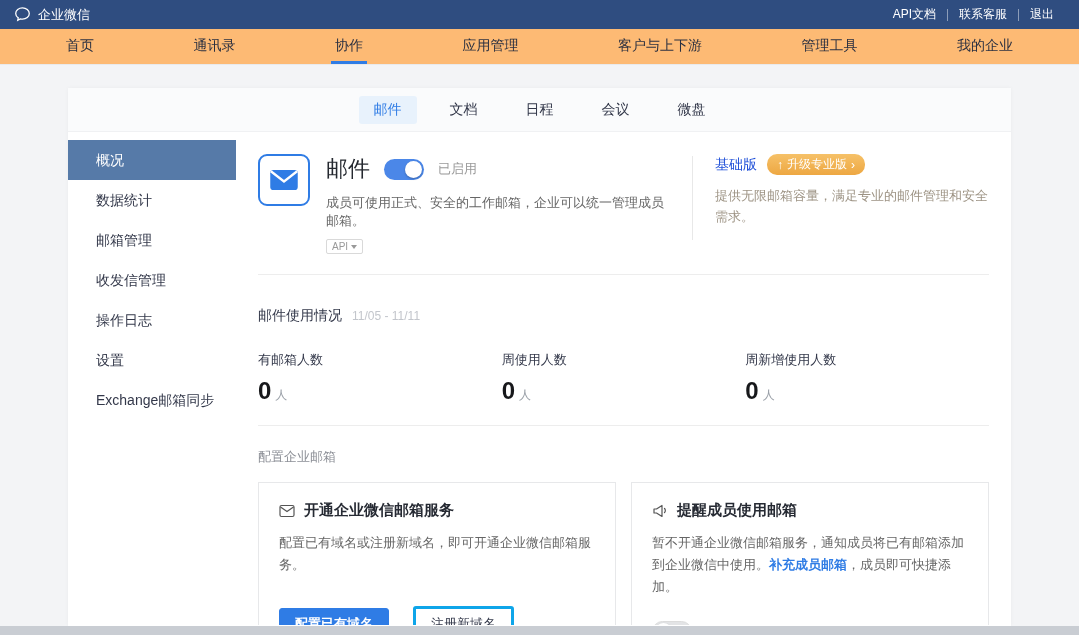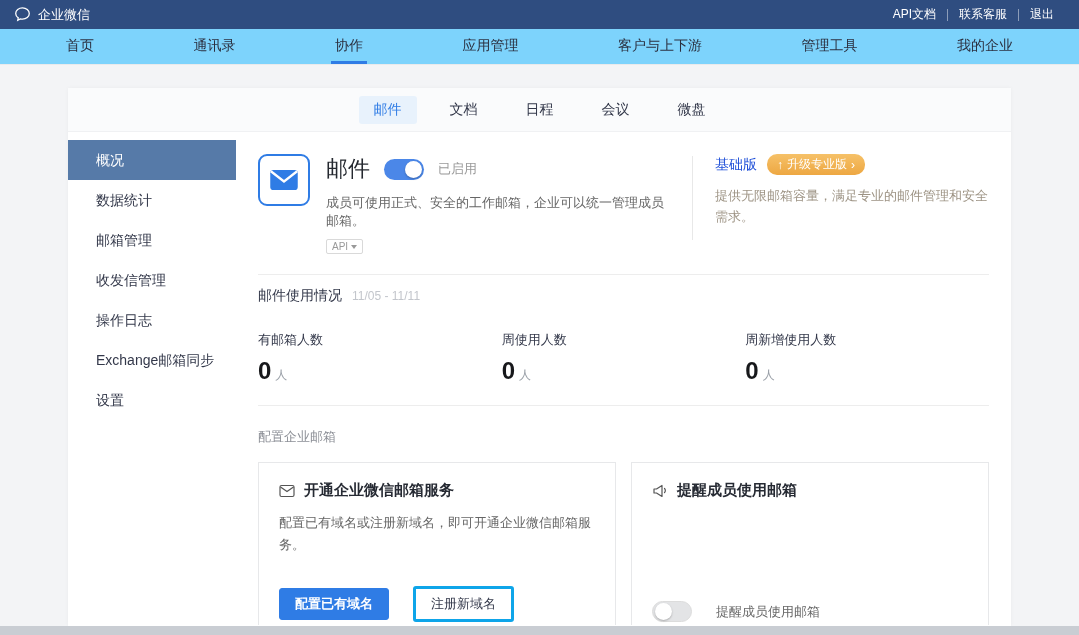--- a/index.html
+++ b/index.html
@@ -7,21 +7,21 @@
   .screen { position:relative; width:1079px; height:635px; background:#f3f4f6; overflow:hidden; margin:0 auto; }
 
   
   .topbar { height:29px; background:#2f4d80; display:flex; align-items:center; justify-content:space-between; padding:0 14px; }
   .brand { display:flex; align-items:center; gap:7px; color:#fff; font-size:13px; }
   .top-links { display:flex; align-items:center; }
   .top-links a { color:#fff; font-size:12px; text-decoration:none; padding:0 11px; cursor:pointer; }
   .hsep { width:1px; height:12px; background:rgba(255,255,255,.45); }
 
   
-  .mainnav { height:36px; background:#7dd3fc; border-bottom:1px solid #e9eaec; display:flex; justify-content:space-between; padding:0 62px;gap:28px; }
+  .mainnav { height:36px; background:#fdba74; border-bottom:1px solid #e9eaec; display:flex; justify-content:space-between; padding:0 62px;gap:28px; }
   .mainnav .navitem { font-size:14px; color:#2b3040; line-height:33px; border-bottom:3px solid transparent; padding:0 4px; cursor:pointer; }
   .mainnav .navitem.active { border-bottom-color:#2f7ce5; }
 
   
   .page { height:570px; padding:23px 68px 0; }
   .panel { width:100%; height:538px; background:#fff; box-shadow:0 0 4px rgba(0,0,0,.04); overflow:hidden; }
 
   
   .subtabs { height:44px; background:#fafbfc; border-bottom:1px solid #f0f1f3; display:flex; align-items:center; justify-content:center; gap:18px; }
   .subtab { font-size:14px; color:#33384a; padding:5px 15px; border-radius:3px; cursor:pointer; }
@@ -54,21 +54,21 @@
   .caret { width:0; height:0; border-left:3px solid transparent; border-right:3px solid transparent; border-top:4px solid #999; }
   .vdivider { width:1px; background:#e8e8e8; height:84px; margin:2px 22px 0 18px; flex:none; }
   .edition { width:274px; flex:none; }
   .edition-row { display:flex; align-items:center; gap:10px; }
   .edition-name { font-size:14px; color:#1d4ed8; }
   .upgrade-pill { display:inline-flex; align-items:center; gap:4px; background:linear-gradient(180deg,#f6c168,#eda742); color:#fff; font-size:12px; padding:2px 10px; border-radius:10px; cursor:pointer; }
   .edition-desc { margin-top:10px; font-size:13px; color:#9d9384; line-height:1.65; }
 
   .divider { border:none; border-top:1px solid #ededed; margin-top:20px; }
 
-  .usage { margin-top:12px; }
+  .usage { margin-top:32px; }
   .usage-head { display:flex; align-items:baseline; gap:10px; }
   .section-title { font-size:14px; color:#33384a; }
   .date-range { font-size:12px; color:#c3c6cc; }
   .stats { display:flex; margin-top:26px; }
   .stat { width:252px; }
   .stat-label { font-size:13px; color:#33384a; }
   .stat-value-row { margin-top:8px; display:flex; align-items:baseline; }
   .stat-value { font-size:24px; font-weight:700; color:#17181b; }
   .stat-unit { font-size:12px; color:#9aa0a8; margin-left:4px; }
 
@@ -133,22 +133,22 @@
       </div>
 
       <div class="panel-body">
 
         <div class="sidebar">
           <div class="side-item active">概况</div>
           <div class="side-item">数据统计</div>
           <div class="side-item">邮箱管理</div>
           <div class="side-item">收发信管理</div>
           <div class="side-item">操作日志</div>
+          <div class="side-item">设置</div>
           <div class="side-item">Exchange邮箱同步</div>
-          <div class="side-item">设置</div>
         </div>
 
         <div class="content">
 
           <div class="app-header">
             <div class="app-icon">
               <svg width="30" height="24" viewBox="0 0 24 18">
                   <rect x="1" y="1" width="22" height="16" rx="2.5" fill="#2f7ce5"></rect>
                   <path d="M1.5 2l10.5 8.2L22.5 2" stroke="#fff" stroke-width="1.8" fill="none"></path>
                 </svg>
@@ -237,20 +237,23 @@
               <div class="card">
                 <div class="card-title-row">
                   <span style="display:flex;">
                     <svg width="16" height="14" viewBox="0 0 16 14">
                         <path d="M2 5h2.5L10 1.5v11L4.5 9H2z" fill="none" stroke="#555" stroke-width="1.2" stroke-linejoin="round"></path>
                         <path d="M12.5 4.5c1.1.9 1.1 3.1 0 4" fill="none" stroke="#555" stroke-width="1.2" stroke-linecap="round"></path>
                       </svg>
                   </span>
                   <span class="card-title">提醒成员使用邮箱</span>
                 </div>
+                <div class="card-desc">
+                  <span>暂不开通企业微信邮箱服务，通知成员将已有邮箱添加到企业微信中使用。</span><span class="link">补充成员邮箱</span><span>，成员即可快捷添加。</span>
+                </div>
                 <div class="card-footer">
                   <span class="switch off">
                       <span class="knob"></span>
                     </span>
                   <span class="toggle-label">提醒成员使用邮箱</span>
                 </div>
               </div>
             </div>
           </div>
 

